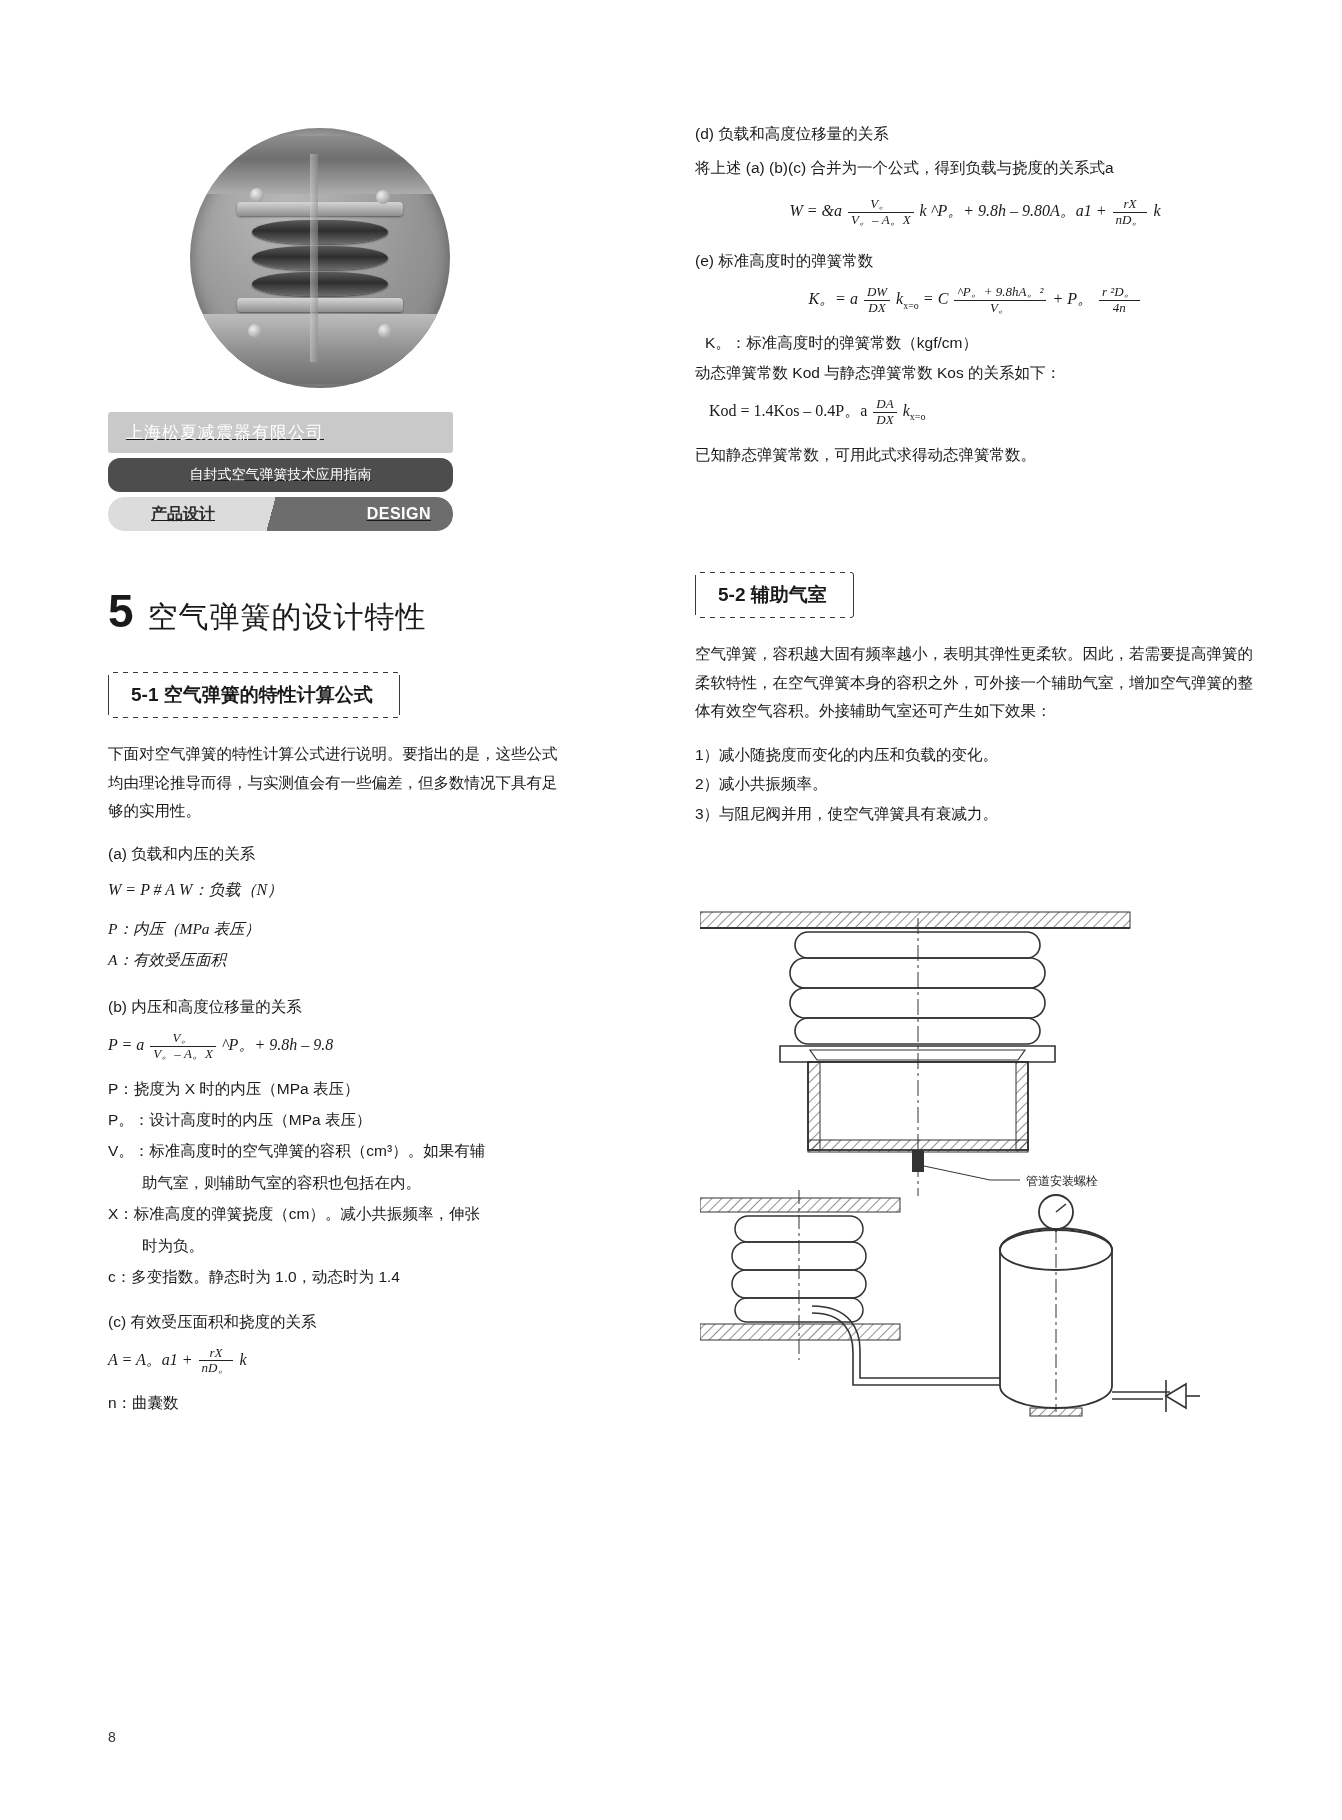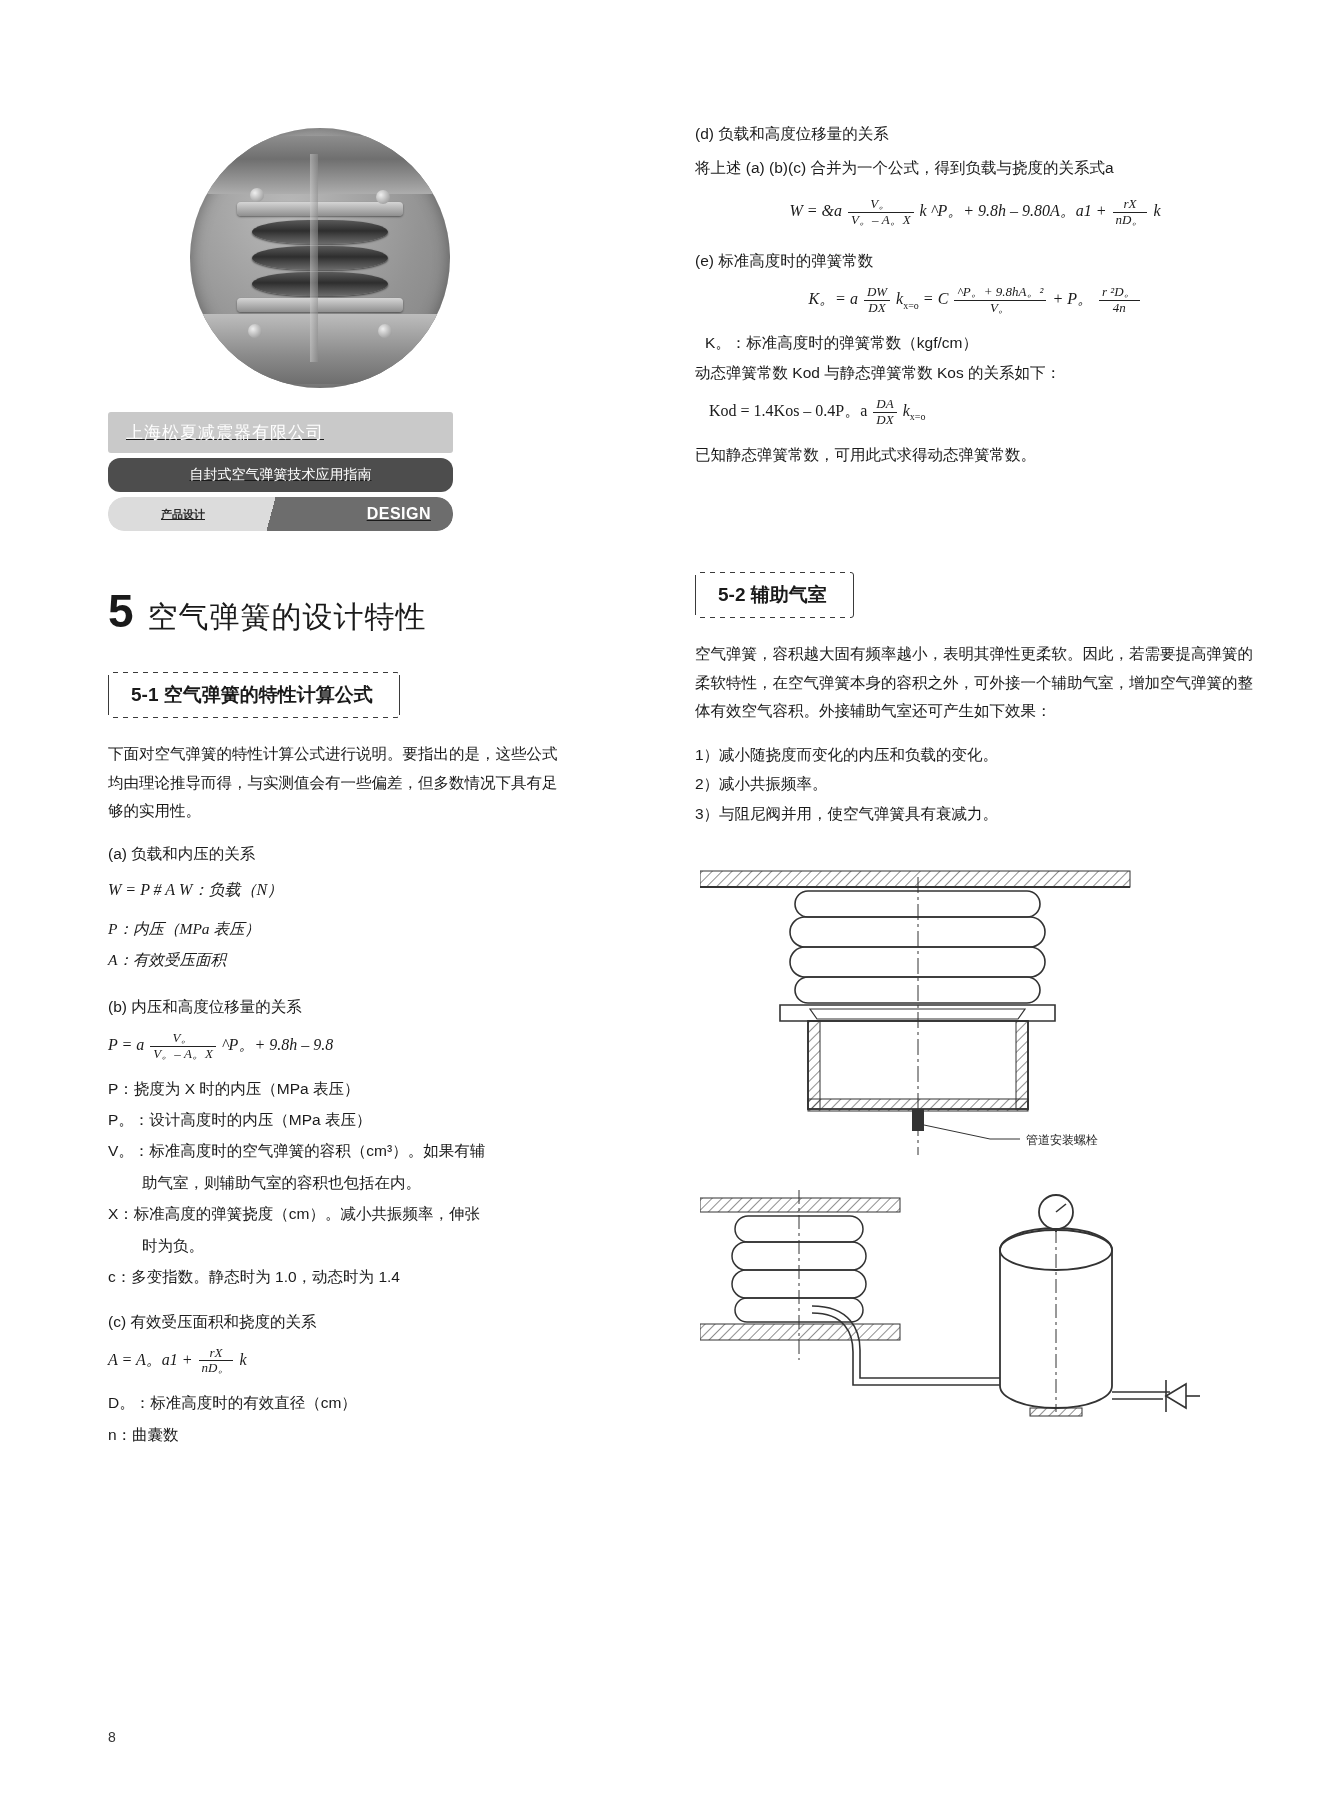--- a/index.html
+++ b/index.html
@@ -113,21 +113,21 @@
   .bar-design {
     display: flex;
     border-radius: 16px;
     overflow: hidden;
     height: 34px;
     align-items: stretch;
   }
   .bar-design .cn {
     background: #dcdcdc;
     color: #2b2b2b;
-    font-size: 11px;
+    font-size: 16px;
     display: flex;
     align-items: center;
     justify-content: center;
     width: 150px;
     font-weight: bold;
     border-radius: 16px 0 0 16px;
   }
   .bar-design .skew {
     width: 30px;
     background: linear-gradient(105deg,#dcdcdc 0 45%,#6d6d6d 45% 100%);
@@ -228,21 +228,21 @@
   .defs .indent { padding-left: 34px; }
 
   
   .left-body { position: absolute; left: 108px; top: 740px; width: 450px; }
 
   
   .right-top { position: absolute; left: 695px; top: 120px; width: 560px; }
   .right-body { position: absolute; left: 695px; top: 640px; width: 560px; }
 
   
-  .fig1 { position: absolute; left: 700px; top: 863px; width: 540px; height: 300px; }
+  .fig1 { position: absolute; left: 700px; top: 904px; width: 540px; height: 300px; }
   .fig2 { position: absolute; left: 700px; top: 1180px; width: 540px; height: 260px; }
 
   .page-num {
     position: absolute;
     left: 108px;
     bottom: 75px;
     font-size: 14px;
     color: #333;
   }
   svg { display: block; }
@@ -323,21 +323,20 @@
     <div class="label" style="margin-top:16px">(c)  有效受压面积和挠度的关系</div>
     <div class="formula">
       <span class="ital">A = A。a1 +</span>
       <span class="frac ital">
         <span class="num">rX</span>
         <span class="den">nD。</span>
       </span>
       <span class="ital">k</span>
     </div>
     <div class="defs">
-      <div>D。：标准高度时的有效直径（cm）</div>
       <div>n：曲囊数</div>
     </div>
   </div>
 
   <div class="right-top">
     <div class="label">(d)  负载和高度位移量的关系</div>
     <p class="body" style="margin-top:6px">将上述 (a) (b)(c) 合并为一个公式，得到负载与挠度的关系式a</p>
     <div class="formula" style="text-align:center">
       <span class="ital">W = &amp;a</span>
       <span class="frac ital">

